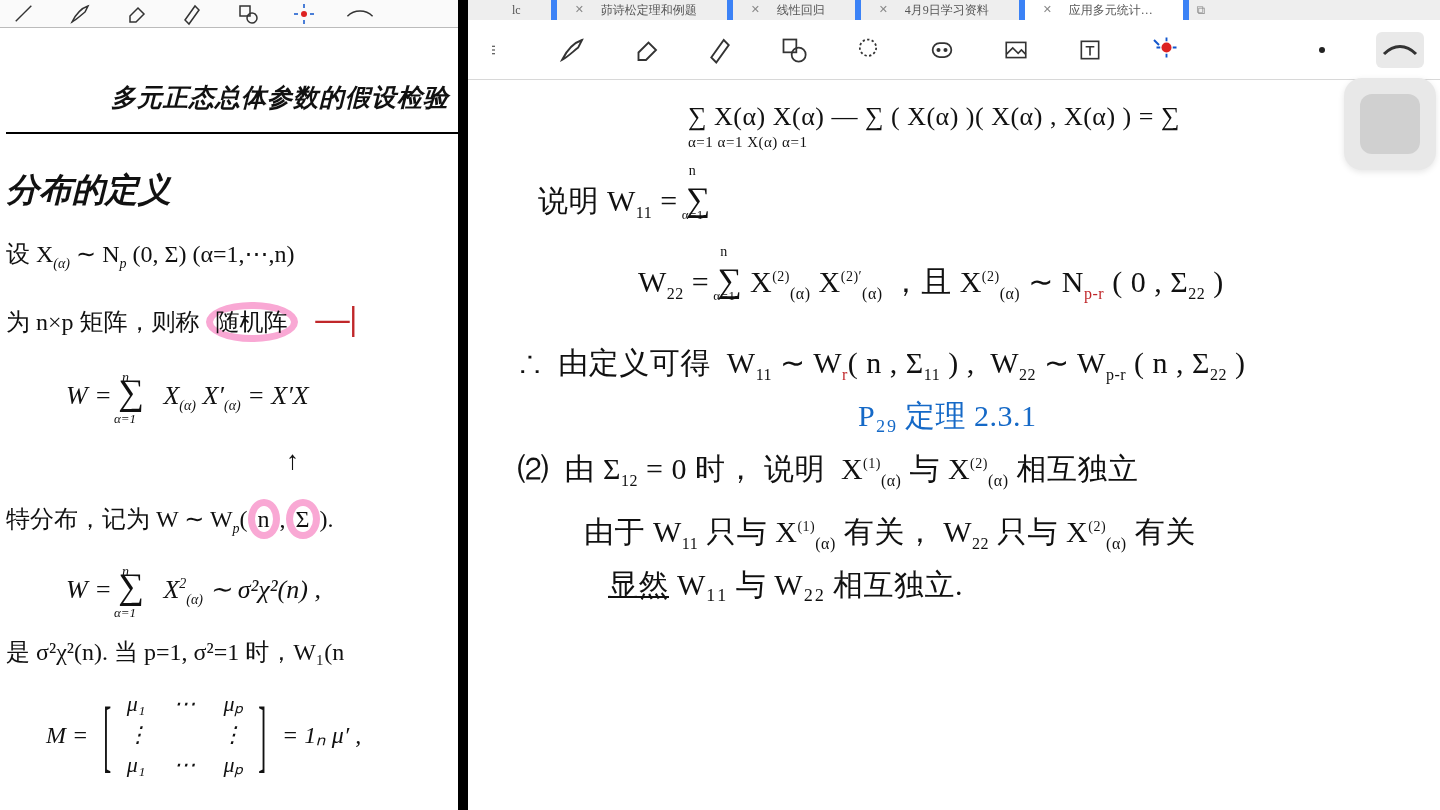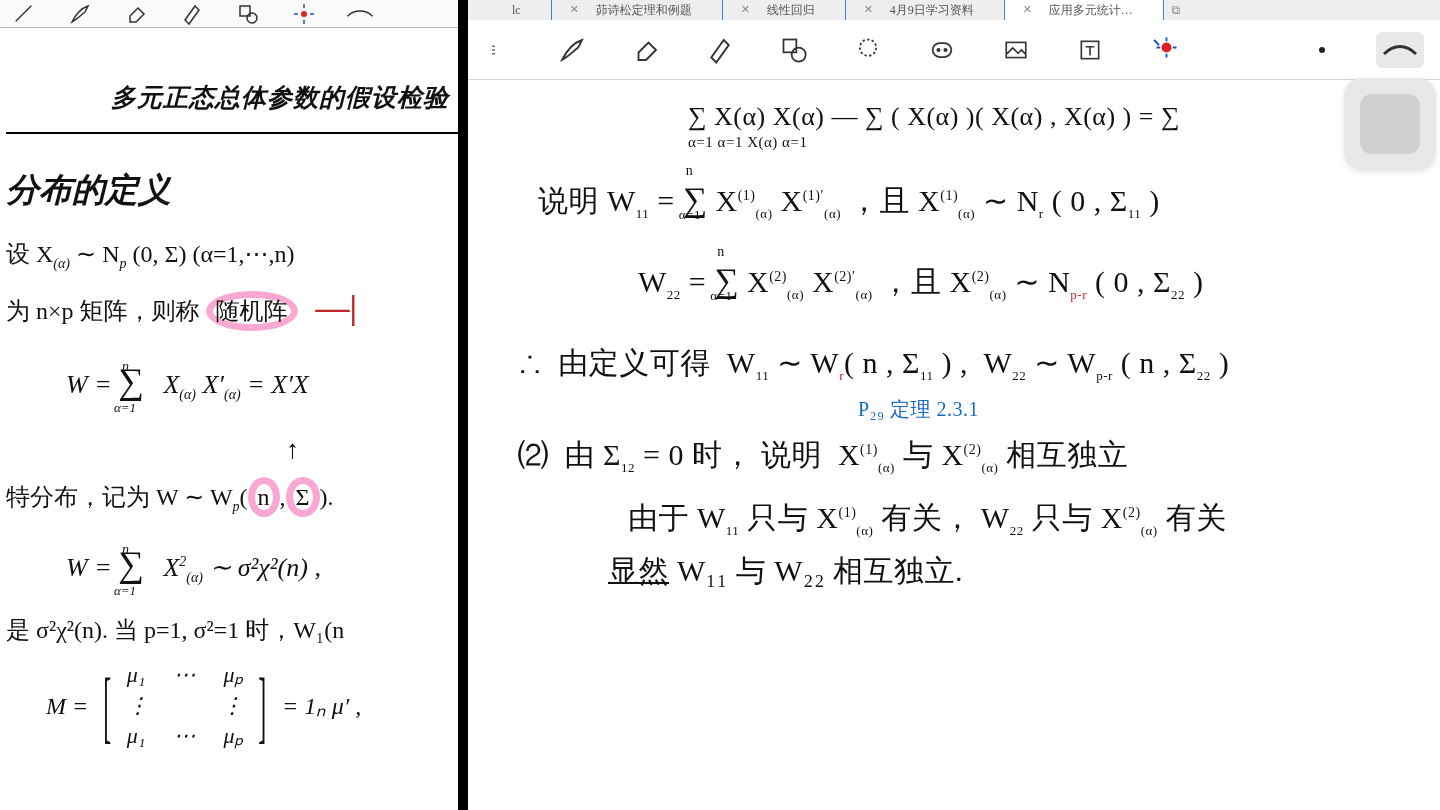--- a/index.html
+++ b/index.html
@@ -63,21 +63,21 @@
     font-style: italic;
     letter-spacing: 1px;
   }
   .left-content .section-head {
     font-size: 33px;
     font-weight: bold;
     margin-bottom: 18px;
     font-style: italic;
   }
   .left-content .line {
-    margin: 6px 0;
+    margin: 17px 0;
     font-size: 24px;
     white-space: nowrap;
   }
   .left-content .formula {
     font-family: "Times New Roman", serif;
     font-style: italic;
     font-size: 26px;
     margin: 18px 0 18px 60px;
     white-space: nowrap;
   }
@@ -125,21 +125,21 @@
     height: 20px;
     display: flex;
     background: #eee;
     font-size: 12px;
     color: #555;
   }
   .tab {
     display: flex;
     align-items: center;
     padding: 0 30px 0 44px;
-    border-right: 1px solid #3b82f6;
+    border-right: 6px solid #3b82f6;
     position: relative;
     white-space: nowrap;
   }
   .tab.active { background: #fff; }
   .tab .close {
     position: absolute;
     left: 18px;
     top: 3px;
     font-size: 11px;
     color: #888;
@@ -187,21 +187,21 @@
     font-size: 30px;
     color: #111;
     margin: 12px 0;
     white-space: nowrap;
     font-weight: 500;
     letter-spacing: 0.5px;
   }
   .hw .blue { color: #1569c7; }
   .hw .red { color: #c0272a; }
   .hw .ul { text-decoration: underline; text-decoration-thickness: 2px; }
-  .hw .sub2 { font-size: 13px; vertical-align: sub; }
+  .hw .sub2 { font-size: 16px; vertical-align: sub; }
   .hw .sup2 { font-size: 14px; vertical-align: super; }
 
   
   .floating {
     position: absolute;
     right: 4px; top: 78px;
     width: 92px; height: 92px;
     background: #e8e8e8;
     border-radius: 18px;
     display: flex; align-items: center; justify-content: center;
@@ -435,42 +435,41 @@
 
   <div class="notes">
     <div class="hw" style="font-size:26px;margin-left:150px">
       <span>∑  X(α) X(α)  —  ∑    ( X(α) )( X(α) , X(α) ) = ∑</span>
     </div>
     <div class="hw" style="font-size:15px;margin-left:150px;margin-top:-10px">α=1                         α=1      X(α)                        α=1</div>
 
     <div class="hw" style="margin-top:30px">
       <span>说明 W<span class="sub2">11</span> = </span>
       <span style="position:relative;font-size:34px">∑<span style="position:absolute;left:3px;top:-18px;font-size:14px">n</span><span style="position:absolute;left:-4px;top:26px;font-size:13px">α=1</span></span>
-      <span> X<span class="sup2">(1)</span><span class="sub2">(α)</span> X<span class="sup2">(1)′</span><span class="sub2">(α)</span> ，且 X<span class="sup2">(1)</span><span class="sub2">(α)</span> ∼ N<span class="sub2">r</span> ( 0 , Σ<span class="sub2">11</span> )</span>
     </div>
 
     <div class="hw" style="margin-top:40px;margin-left:100px">
       <span>W<span class="sub2">22</span> = </span>
       <span style="position:relative;font-size:34px">∑<span style="position:absolute;left:3px;top:-18px;font-size:14px">n</span><span style="position:absolute;left:-4px;top:26px;font-size:13px">α=1</span></span>
       <span> X<span class="sup2">(2)</span><span class="sub2">(α)</span> X<span class="sup2">(2)′</span><span class="sub2">(α)</span> ，且 X<span class="sup2">(2)</span><span class="sub2">(α)</span> ∼ N<span class="sub2 red">p-r</span> ( 0 , Σ<span class="sub2">22</span> )</span>
     </div>
 
     <div class="hw" style="margin-top:40px;margin-left:-20px">
       <span>∴&nbsp;&nbsp;由定义可得&nbsp; W<span class="sub2">11</span> ∼ W<span class="sub2 red">r</span>( n , Σ<span class="sub2">11</span> ) ,&nbsp; W<span class="sub2">22</span> ∼ W<span class="sub2">p-r</span> ( n , Σ<span class="sub2">22</span> )</span>
     </div>
 
-    <div class="hw blue" style="margin-left:320px;font-size:20px">
+    <div class="hw blue" style="margin-left:320px;font-size:30px">
       <span class="blue">P₂₉ 定理 2.3.1</span>
     </div>
 
     <div class="hw" style="margin-left:-20px">
       <span>⑵&nbsp;&nbsp;由 Σ<span class="sub2">12</span> = 0 时，&nbsp;说明&nbsp; X<span class="sup2">(1)</span><span class="sub2">(α)</span> 与 X<span class="sup2">(2)</span><span class="sub2">(α)</span> 相互独立</span>
     </div>
 
-    <div class="hw" style="margin-left:90px;margin-top:22px">
+    <div class="hw" style="margin-left:46px;margin-top:22px">
       <span>由于 W<span class="sub2">11</span> 只与 X<span class="sup2">(1)</span><span class="sub2">(α)</span> 有关， W<span class="sub2">22</span> 只与 X<span class="sup2">(2)</span><span class="sub2">(α)</span> 有关</span>
     </div>
 
     <div class="hw" style="margin-left:70px;margin-top:8px">
       <span class="ul">显然</span><span> W₁₁ 与 W₂₂ 相互独立.</span>
     </div>
   </div>
 
   <div class="floating">
     <div class="floating-inner"></div>

